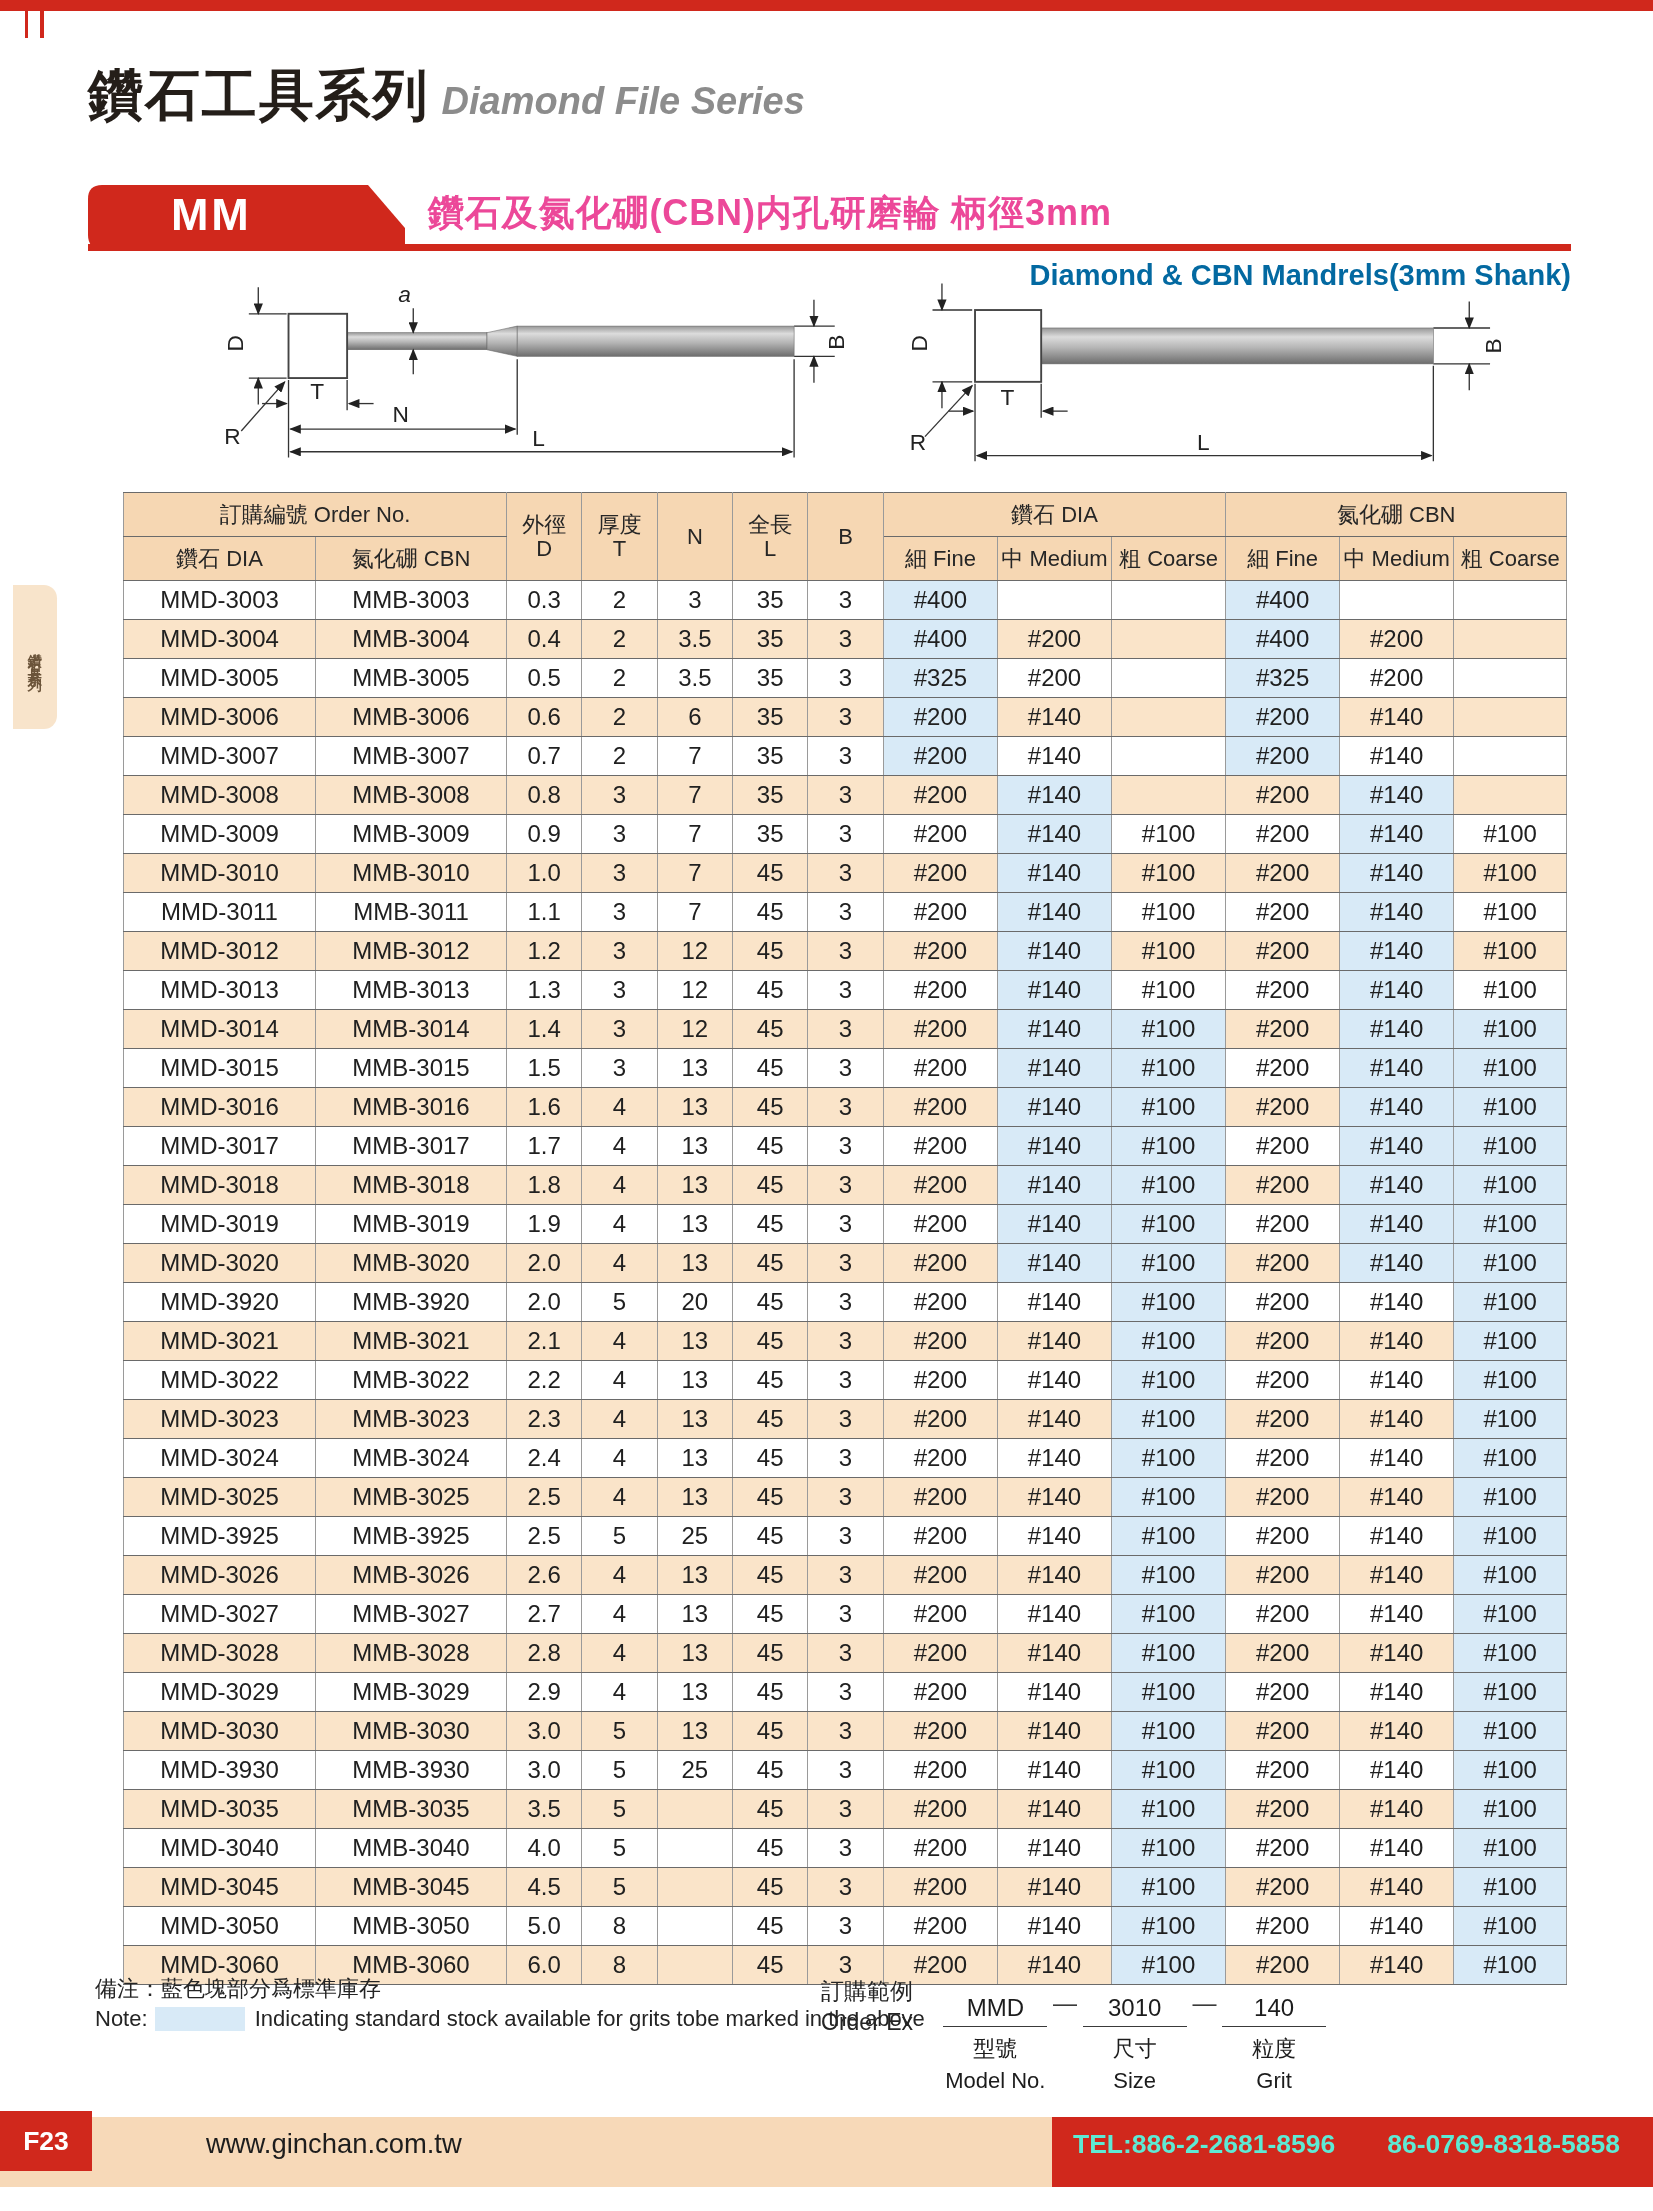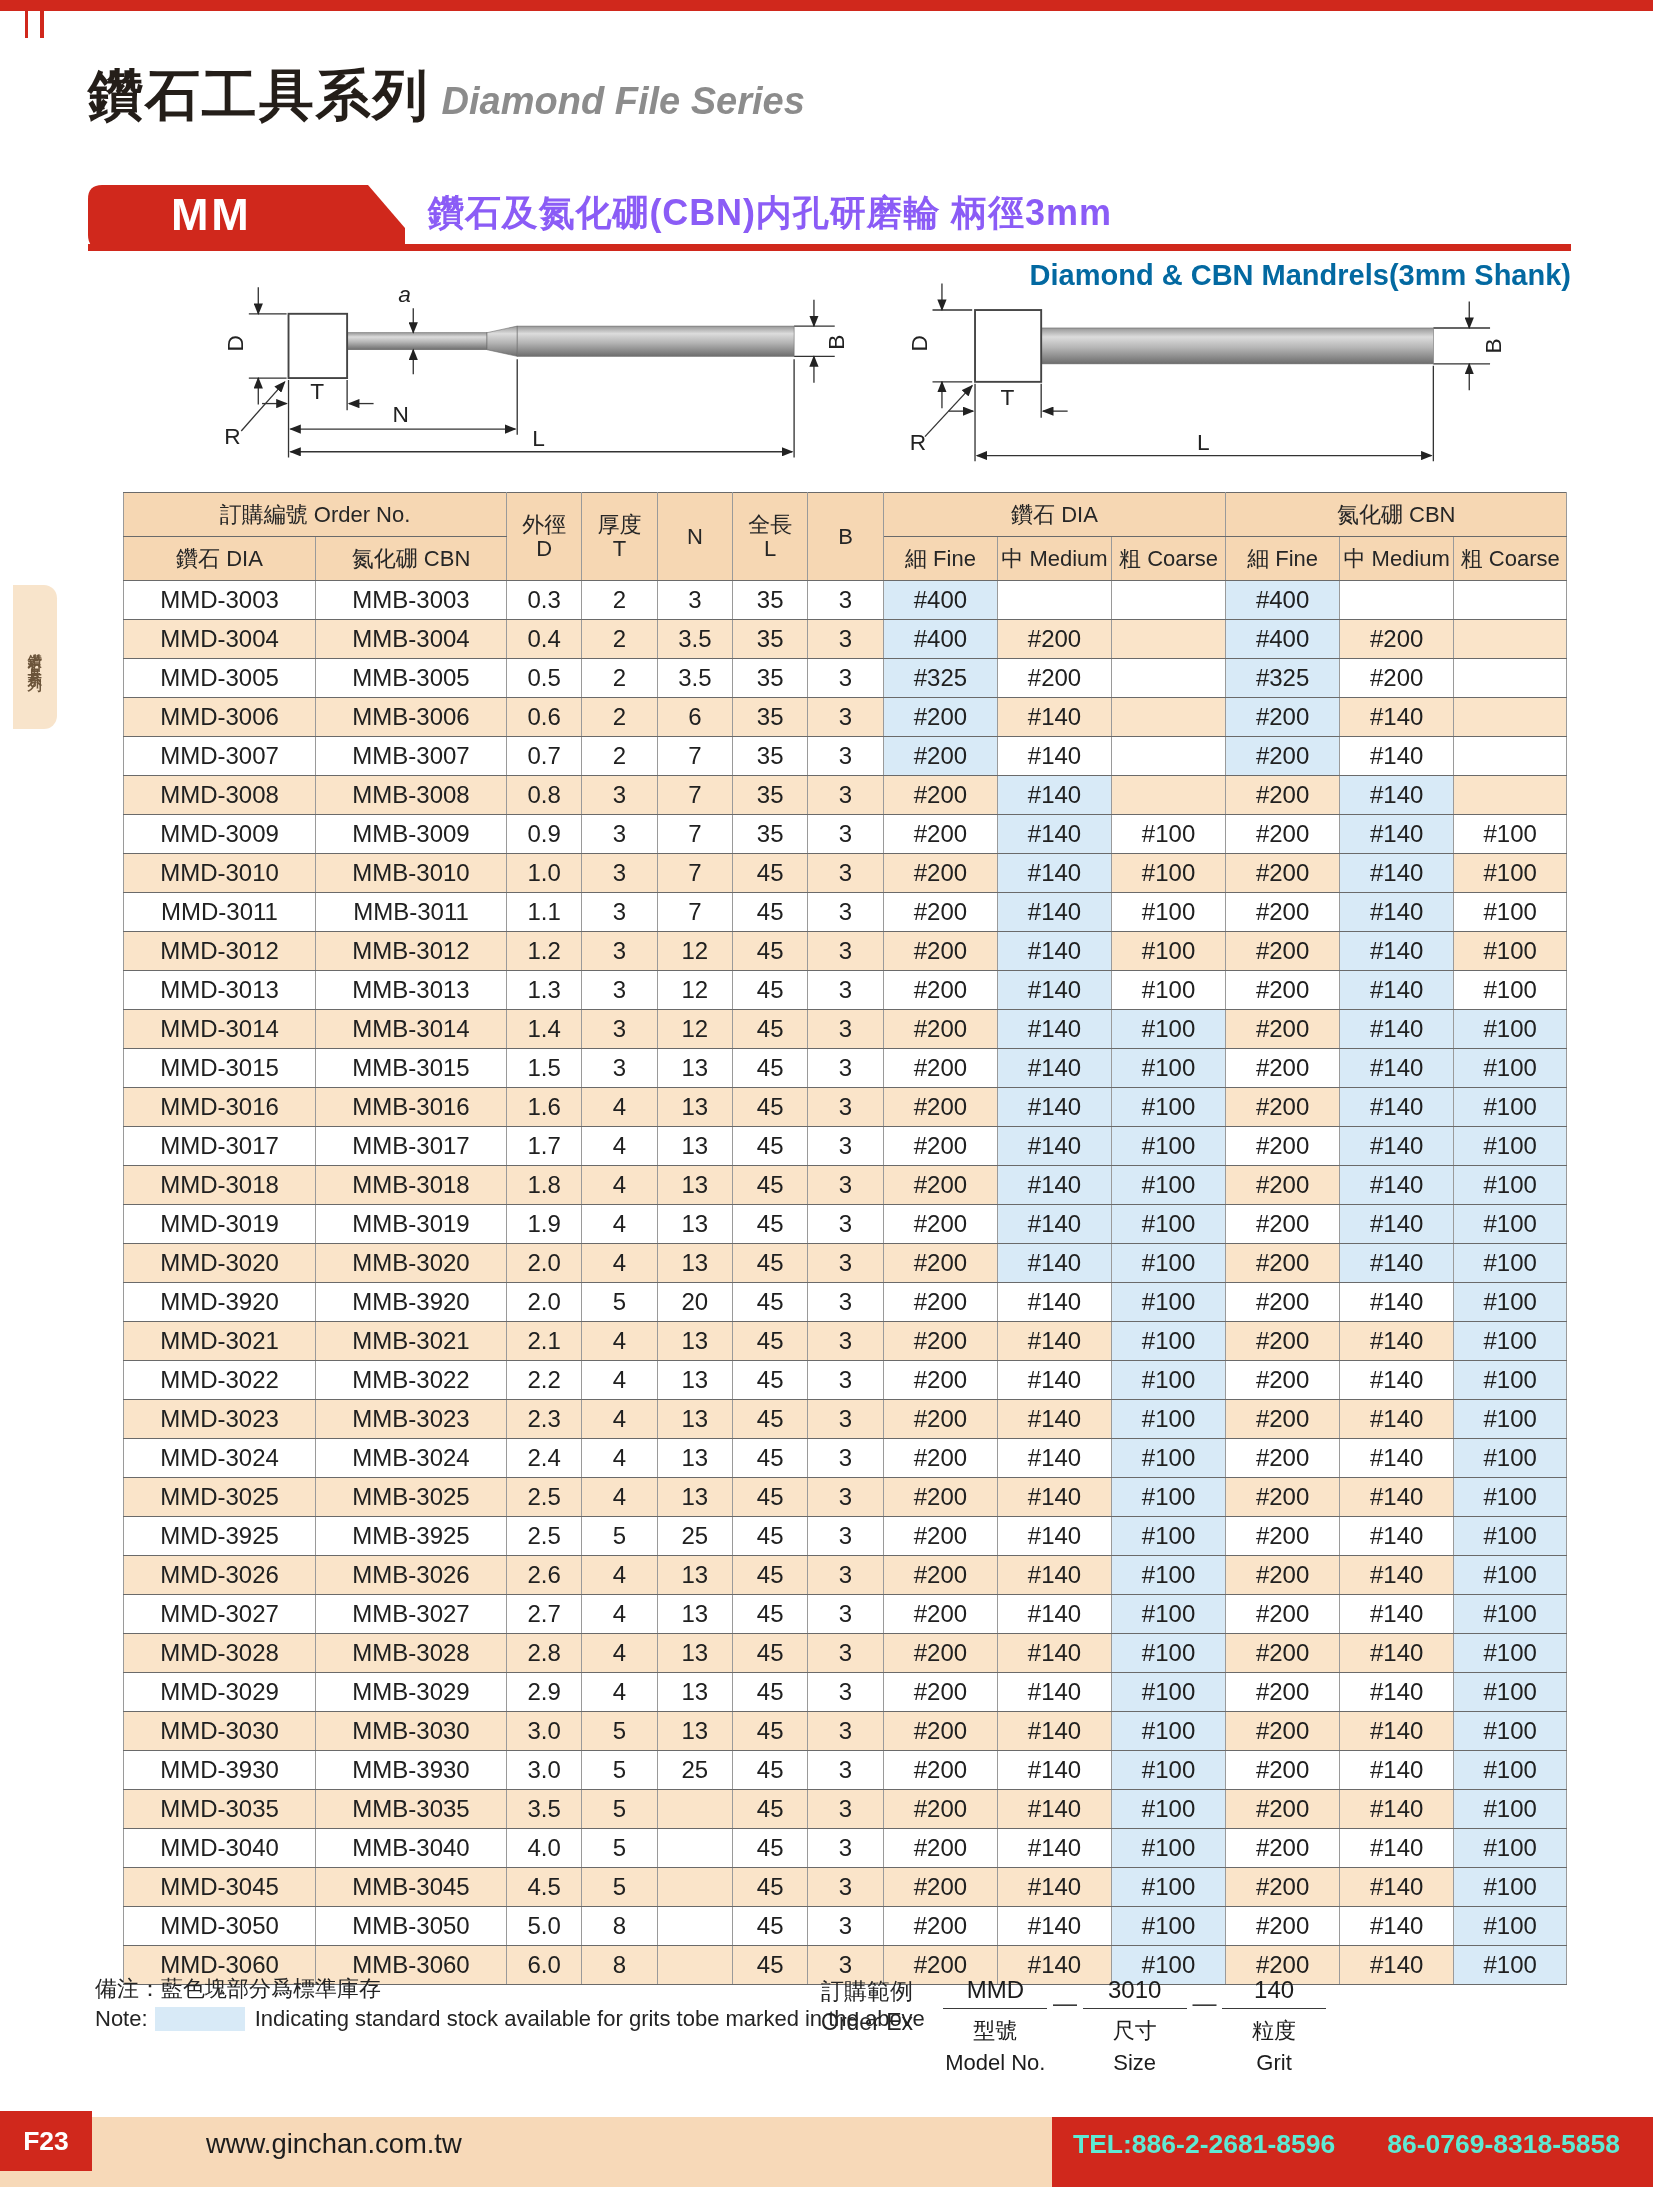--- a/index.html
+++ b/index.html
@@ -11,21 +11,21 @@
   .reg-mark { top:11.4px; width:3.8px; height:26.5px; background:#d0281c; }
 
   
   .title-row { left:88px; top:59px; white-space:nowrap; }
   .title-zh { font-size:55px; font-weight:bold; color:#241e19; letter-spacing:1.9px; }
   .title-en { font-size:38px; font-weight:bold; color:#8c8c8c; margin-left:8px;font-style:italic; }
 
   .mm-badge { left:88px; top:185px; width:317px; height:61px; background:#d0281c;
     clip-path: path("M14,0 L280,0 L335,64 L14,64 Q0,64 0,50 L0,14 Q0,0 14,0 Z"); }
   .mm-badge span { display:block; margin-left:83px; line-height:59px; font-size:45px; font-weight:bold; color:#ffffff; letter-spacing:2.8px; }
-  .subtitle-zh { left:428px; top:189px; font-size:36px; font-weight:bold; color:#8b5cf6; letter-spacing:0.9px; white-space:nowrap; }
+  .subtitle-zh { left:428px; top:189px; font-size:36px; font-weight:bold; color:#ec4899; letter-spacing:0.9px; white-space:nowrap; }
   .red-underline { left:88px; top:244px; width:1483px; height:6.6px; background:#d0281c; }
   .subtitle-en { left:88px; top:259px; width:1483px; text-align:right; font-size:29px; font-weight:bold; color:#0369a1; }
 
   
   .diagram { top:276px; }
   .diagram text { font-family:"Liberation Sans", sans-serif; font-size:24px; fill:#222; }
   .dim-line { stroke:#333; stroke-width:1.4; fill:none; }
   .part-outline { stroke:#444; stroke-width:2; }
 
   
@@ -48,21 +48,21 @@
 
   
   .note-zh { left:95px; top:1974px; font-size:22px; color:#242424; }
   .note-en { left:95px; top:2006px; font-size:22px; color:#242424; display:flex; align-items:center; }
   .note-swatch { display:inline-block; width:90px; height:24.6px; background:#d8eaf7; margin:0 9.5px 0 7.6px; }
 
   
   .order-ex { left:821px; top:1976px; display:flex; align-items:flex-start; }
   .order-ex .label { text-align:center; font-size:23px; line-height:1.35; margin-right:24.6px; color:#242424; }
   .order-ex .item { text-align:center; margin:0 5.7px; }
-  .order-ex .val { font-size:24px; padding:0 17px 3.8px 17px; border-bottom:1.9px solid #3a3a3a; min-width:104px; }
+  .order-ex .val { font-size:24px; padding:0 17px 3.8px 17px; border-bottom:1.9px solid #3a3a3a; min-width:104px;margin-top:18px; }
   .order-ex .zh { font-size:22px; margin-top:7.6px; }
   .order-ex .en { font-size:22px; margin-top:3.8px; }
   .order-ex .dash { font-size:24px; margin-top:13.2px; color:#3a3a3a; }
 
   
   .footer { left:0; top:2117px; width:1653px; height:70px; background:#f7d9b8; }
   .footer-page { position:absolute; left:0; top:-5.7px; width:92px; height:60px; background:#d0281c; color:#fff;
     font-size:26.5px; font-weight:bold; text-align:center; line-height:60px; }
   .footer-site { position:absolute; left:206px; top:0; line-height:54px; font-size:27.4px; color:#1d1d1d; }
   .footer-tel { position:absolute; left:1052px; right:0; top:0; bottom:0; background:#d0281c; color:#5eead4;

